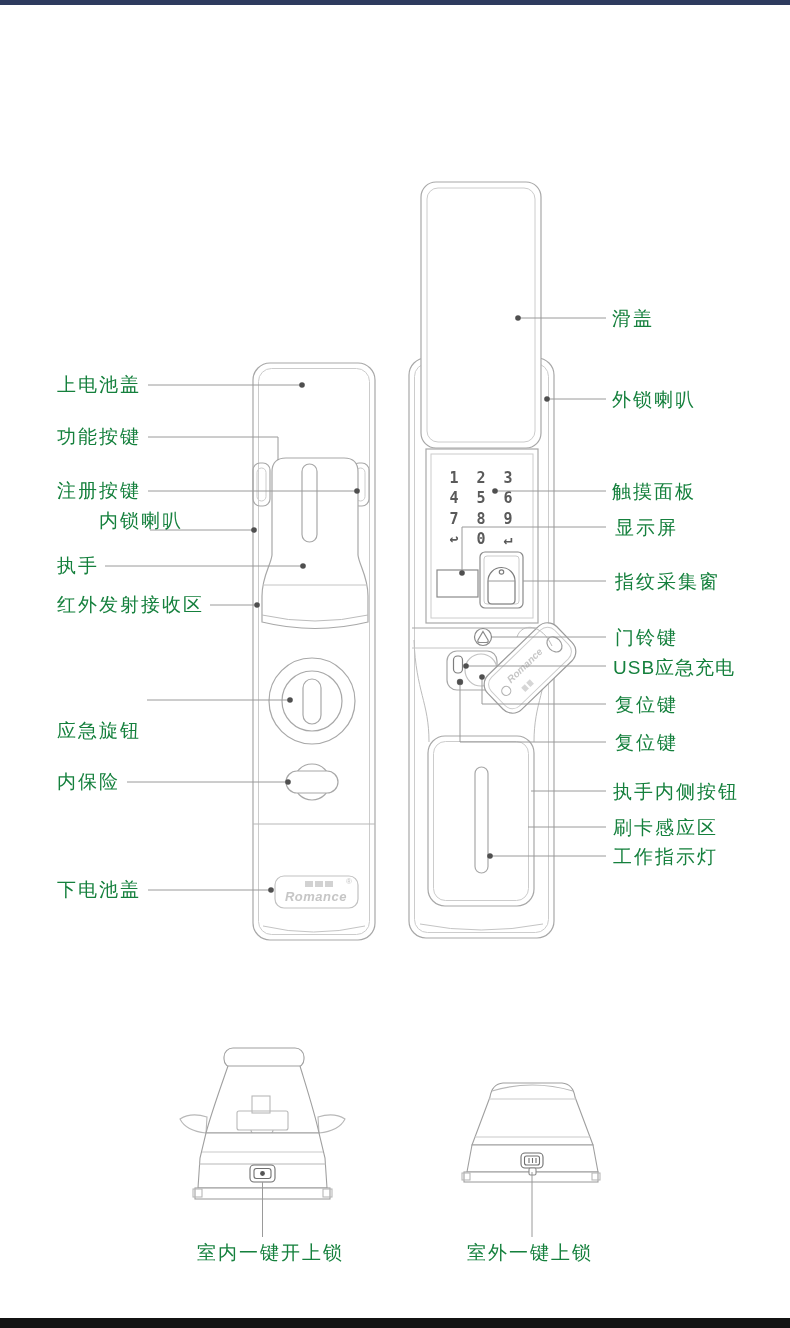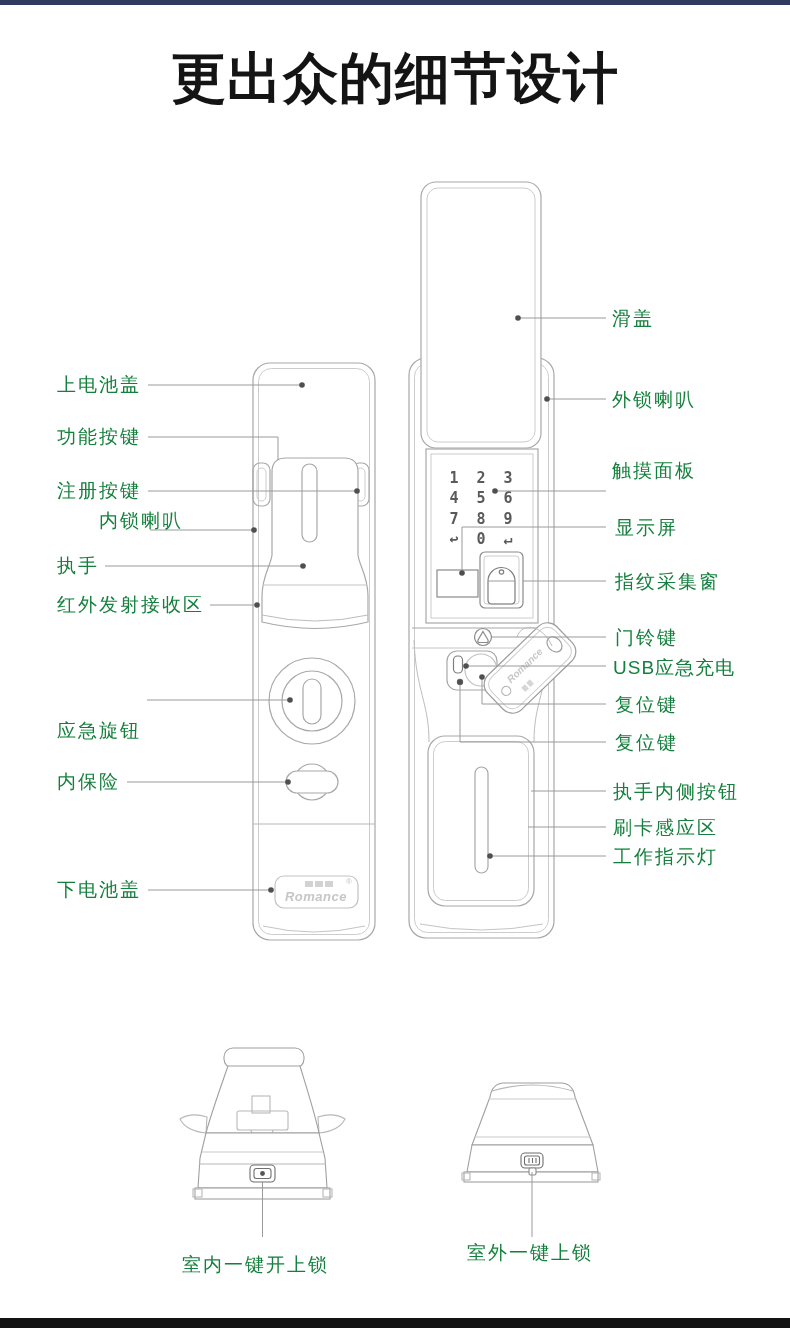--- a/index.html
+++ b/index.html
@@ -21,21 +21,20 @@
     letter-spacing:2px; white-space:nowrap; line-height:22px;
   }
   .lbl.small-space { letter-spacing:1px; }
 </style>
 </head>
 <body>
 
 <div class="page">
   <div class="topbar"></div>
 
-  <div class="title">更出众的细节设计</div>
 
   <svg class="diagram-svg" width="790" height="1328" viewBox="0 0 790 1328">
 
     <g stroke="#a8a8a8" fill="none" stroke-width="1.2">
       <rect x="253" y="363" width="122" height="577" rx="17" fill="#ffffff"></rect>
       <rect x="258.5" y="368.5" width="111" height="566" rx="13" stroke="#cccccc" stroke-width="1"></rect>
 
       <rect x="253" y="463" width="17" height="43" rx="7"></rect>
       <rect x="352" y="463" width="17" height="43" rx="7"></rect>
       <rect x="257" y="468" width="9" height="33" rx="4.5" stroke="#cccccc" stroke-width="1"></rect>
@@ -230,28 +229,28 @@
   <div class="lbl" style="left:57px; top:480px;">注册按键</div>
   <div class="lbl" style="left:57px; top:510px;margin-left:42px;">内锁喇叭</div>
   <div class="lbl" style="left:57px; top:555px;">执手</div>
   <div class="lbl" style="left:57px; top:594px;">红外发射接收区</div>
   <div class="lbl" style="left:57px; top:689px;margin-top:31px;">应急旋钮</div>
   <div class="lbl" style="left:57px; top:771px;">内保险</div>
   <div class="lbl" style="left:57px; top:879px;">下电池盖</div>
 
   <div class="lbl" style="left:612px; top:308px;">滑盖</div>
   <div class="lbl" style="left:612px; top:389px;">外锁喇叭</div>
-  <div class="lbl" style="left:612px; top:460px;">触摸面板</div>
+  <div class="lbl" style="left:612px; top:481px;">触摸面板</div>
   <div class="lbl" style="left:615px; top:517px;">显示屏</div>
   <div class="lbl" style="left:615px; top:571px;">指纹采集窗</div>
   <div class="lbl" style="left:615px; top:627px;">门铃键</div>
   <div class="lbl small-space" style="left:613px; top:657px;">USB应急充电</div>
   <div class="lbl" style="left:615px; top:694px;">复位键</div>
   <div class="lbl" style="left:615px; top:732px;">复位键</div>
   <div class="lbl" style="left:613px; top:781px;font-family:Liberation Serif, serif;">执手内侧按钮</div>
   <div class="lbl" style="left:613px; top:817px;">刷卡感应区</div>
   <div class="lbl" style="left:613px; top:846px;">工作指示灯</div>
 
-  <div class="lbl" style="left:182px; top:1242px;margin-top:12px;">室内一键开上锁</div>
+  <div class="lbl" style="left:197px; top:1242px;">室内一键开上锁</div>
   <div class="lbl" style="left:467px; top:1242px;">室外一键上锁</div>
 
   <div class="bottombar"></div>
 </div>
 
 </body></html>

